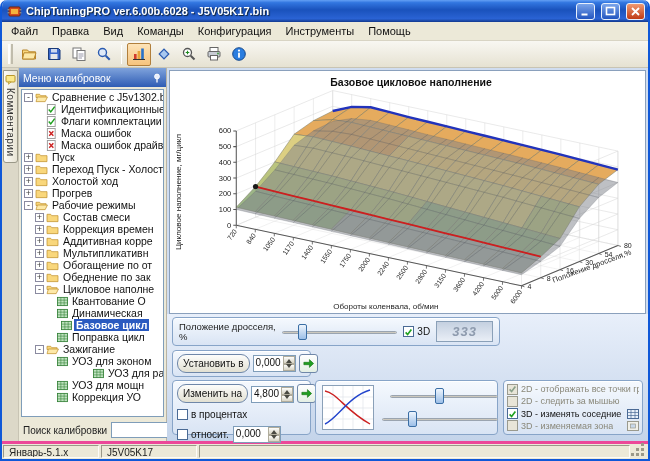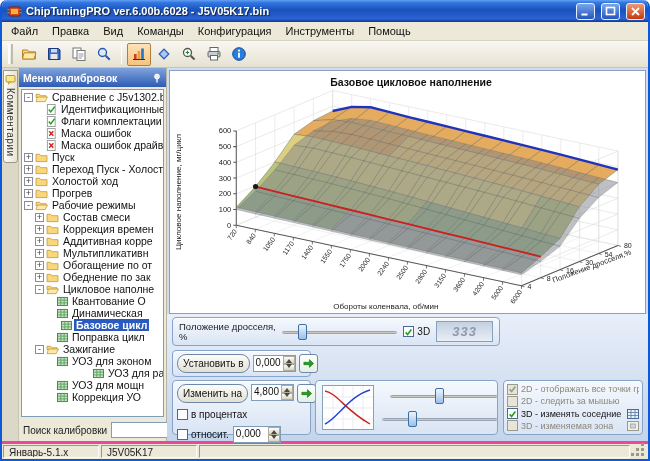--- a/index.html
+++ b/index.html
@@ -22,21 +22,21 @@
   .tb-btn.active{background:linear-gradient(#fde3b8,#f6c47e);border:1px solid #b17f3c}
   .tb-sep{width:1px;height:19px;background:#c0bcac;margin:0 4px;border-right:1px solid #fff}
   
   .content{flex:1;display:flex;min-height:0}
   .side-strip{width:17px;background:#dcd8c8;border-right:1px solid #c8c4b4;display:flex;flex-direction:column;align-items:center;padding-top:2px}
   .vtab{width:15px;border:1px solid #9a9888;border-radius:0 0 3px 3px;background:linear-gradient(90deg,#fdfcf8,#e8e4d4);display:flex;flex-direction:column;align-items:center;padding:3px 0 6px 0;gap:3px}
   .vtab .vtxt{writing-mode:vertical-rl;font-size:10px;color:#333;letter-spacing:0.5px}
   
   .sidebar{width:148px;background:#ece9d8;border-right:1px solid #b8b4a4;display:flex;flex-direction:column;min-height:0}
   .sb-header{height:19px;flex:0 0 19px;display:flex;align-items:center;gap:4px;padding:0 4px;
-    background:linear-gradient(#7fa3dc,#2e5cb4);color:#fff;font-size:10.5px;font-weight:bold}
+    background:linear-gradient(#7fa3dc,#2e5cb4);color:#fff;font-size:10.5px;font-weight:normal}
   .sb-header .hd{flex:1;white-space:nowrap;overflow:hidden}
   .tree{flex:1;margin:2px;background:#fff;border:1px solid #7f9db9;overflow:hidden;padding:1px 0}
   .trow{height:12px;display:flex;align-items:center;white-space:nowrap;font-size:10.5px;color:#111}
   .glyph{width:9px;height:9px;flex:0 0 9px;border:1px solid #8a8aa0;background:#fff;font-size:9px;line-height:7px;text-align:center;color:#444;margin-right:2px}
   .glyph.nobox{border:none;background:transparent;visibility:hidden}
   .ticon{display:inline-flex;margin-right:2px;flex:0 0 auto}
   .tlabel{padding:0 2px;overflow:hidden}
   .trow.sel .tlabel{background:#2a5ac0;color:#fff}
   .search-row{flex:0 0 22px;display:flex;align-items:center;gap:4px;padding:0 4px;background:#ece9d8}
   .search-row .sl{font-size:10px;color:#222;white-space:nowrap}
@@ -55,21 +55,21 @@
   .slider .track{position:absolute;top:8px;left:0;right:0;height:3px;border:1px solid #9aa4b0;border-radius:2px;background:#f2f0ea;box-shadow:inset 1px 1px 1px #c8c4b8}
   .slider .thumb{position:absolute;top:1px;width:9px;height:16px;background:linear-gradient(#eef5fd,#9cbfe8);border:1px solid #3a6ea5;border-radius:2px}
   .cb{display:inline-flex;align-items:flex-end;gap:3px}
   .cb .box{width:11px;height:11px;border:1px solid #4a6a95;background:#fff;display:inline-flex;align-items:center;justify-content:center;flex:0 0 11px}
   .cb .cl{font-size:10px;color:#111;white-space:nowrap;overflow:hidden}
   .cb.dis .box{background:#e8e5d8;border-color:#9a9a8e}
   .cb.dis .cl{color:#8a887a}
   .val-display{width:58px;height:21px;border:1px solid #8aa0b8;background:linear-gradient(#c4d0e0,#e9eef6);color:#8e9bae;font-weight:bold;font-style:italic;font-size:13px;text-align:center;line-height:19px;letter-spacing:1px;margin-left:auto}
   .p-set{left:5px;top:36px;width:139px;height:27px;display:flex;align-items:center;gap:3px;padding:0 4px}
   .p-change{left:5px;top:66px;width:139px;height:55px;padding:3px 4px}
-  .p-change .row1{display:flex;align-items:flex-start;gap:3px}
+  .p-change .row1{display:flex;align-items:flex-end;gap:3px}
   .p-change .row2{margin-top:3px}
   .p-change .row3{margin-top:2px;display:flex;align-items:center;gap:4px}
   .btn{height:19px;border:1px solid #6f87a8;border-radius:9px;background:linear-gradient(#fdfdfb,#e2e0d2);font-size:10px;padding:0 5px;white-space:nowrap;color:#111}
   .spin{display:inline-flex;width:48px;height:17px;border:1px solid #7f9db9;background:#fff}
   .spin .sv{flex:1;font-size:10px;padding:1px 2px;color:#111}
   .spin .sb{width:12px;display:flex;flex-direction:column}
   .spin .su,.spin .sd{flex:1;background:linear-gradient(#fdfdfb,#d8d4c4);border:1px solid #b0ac9c;position:relative}
   .spin .su::after{content:'';position:absolute;left:2px;top:2px;border:3px solid transparent;border-bottom:4px solid #4a4a42;border-top:0}
   .spin .sd::after{content:'';position:absolute;left:2px;bottom:2px;border:3px solid transparent;border-top:4px solid #4a4a42;border-bottom:0}
   .gobtn{width:19px;height:19px;border:1px solid #6f87a8;border-radius:3px;background:linear-gradient(#ffffff,#e4efe4);display:flex;align-items:center;justify-content:center;flex:0 0 19px}

